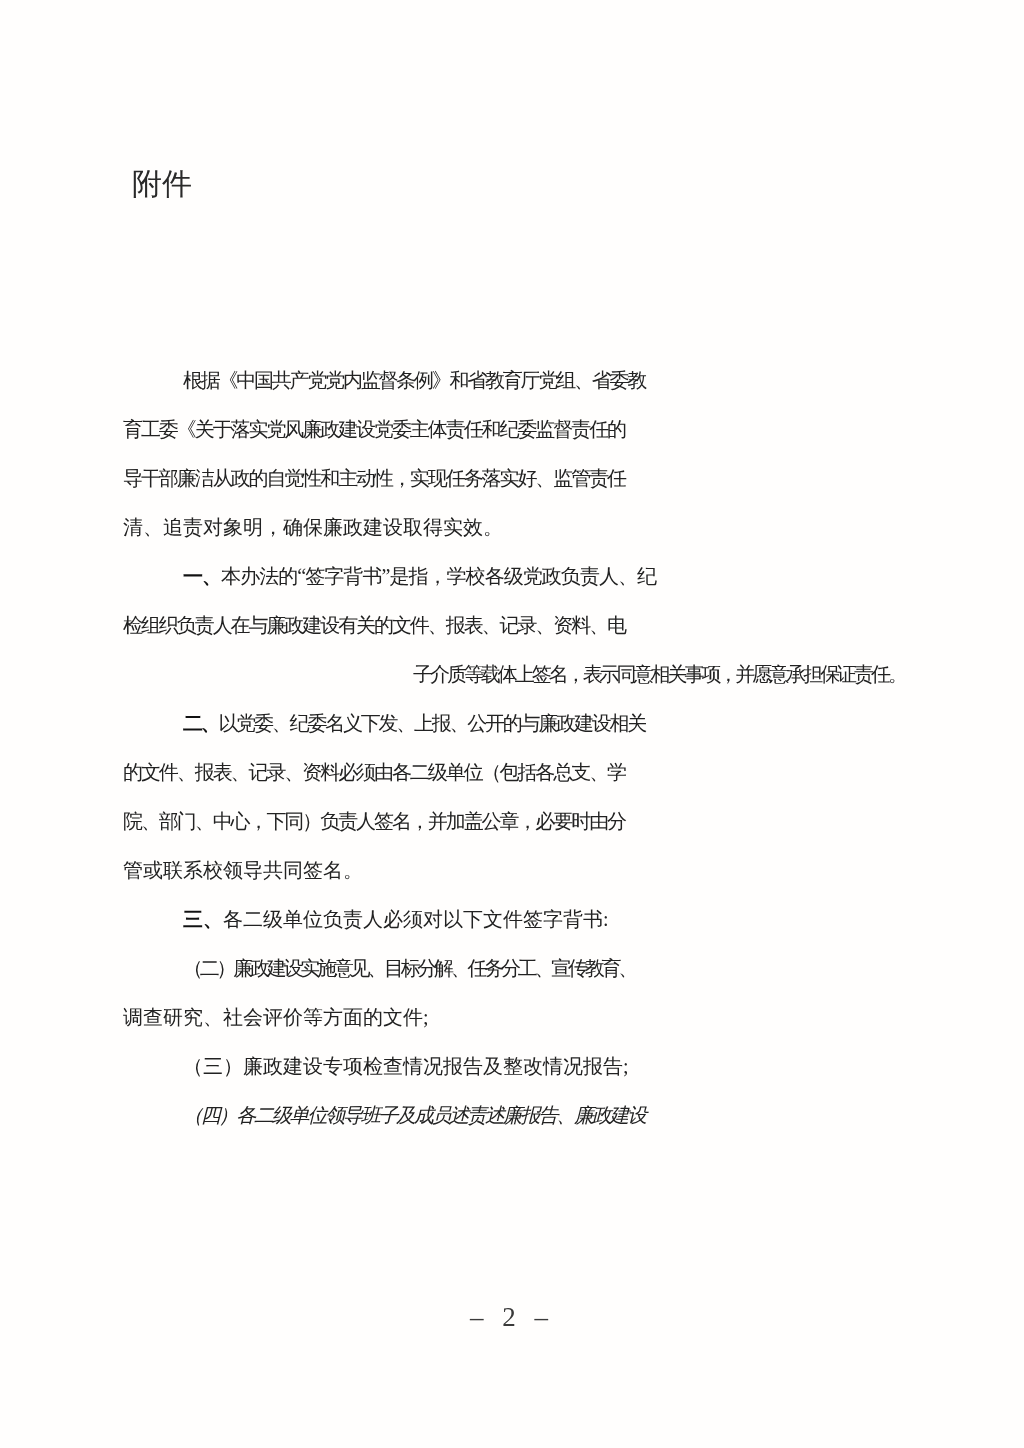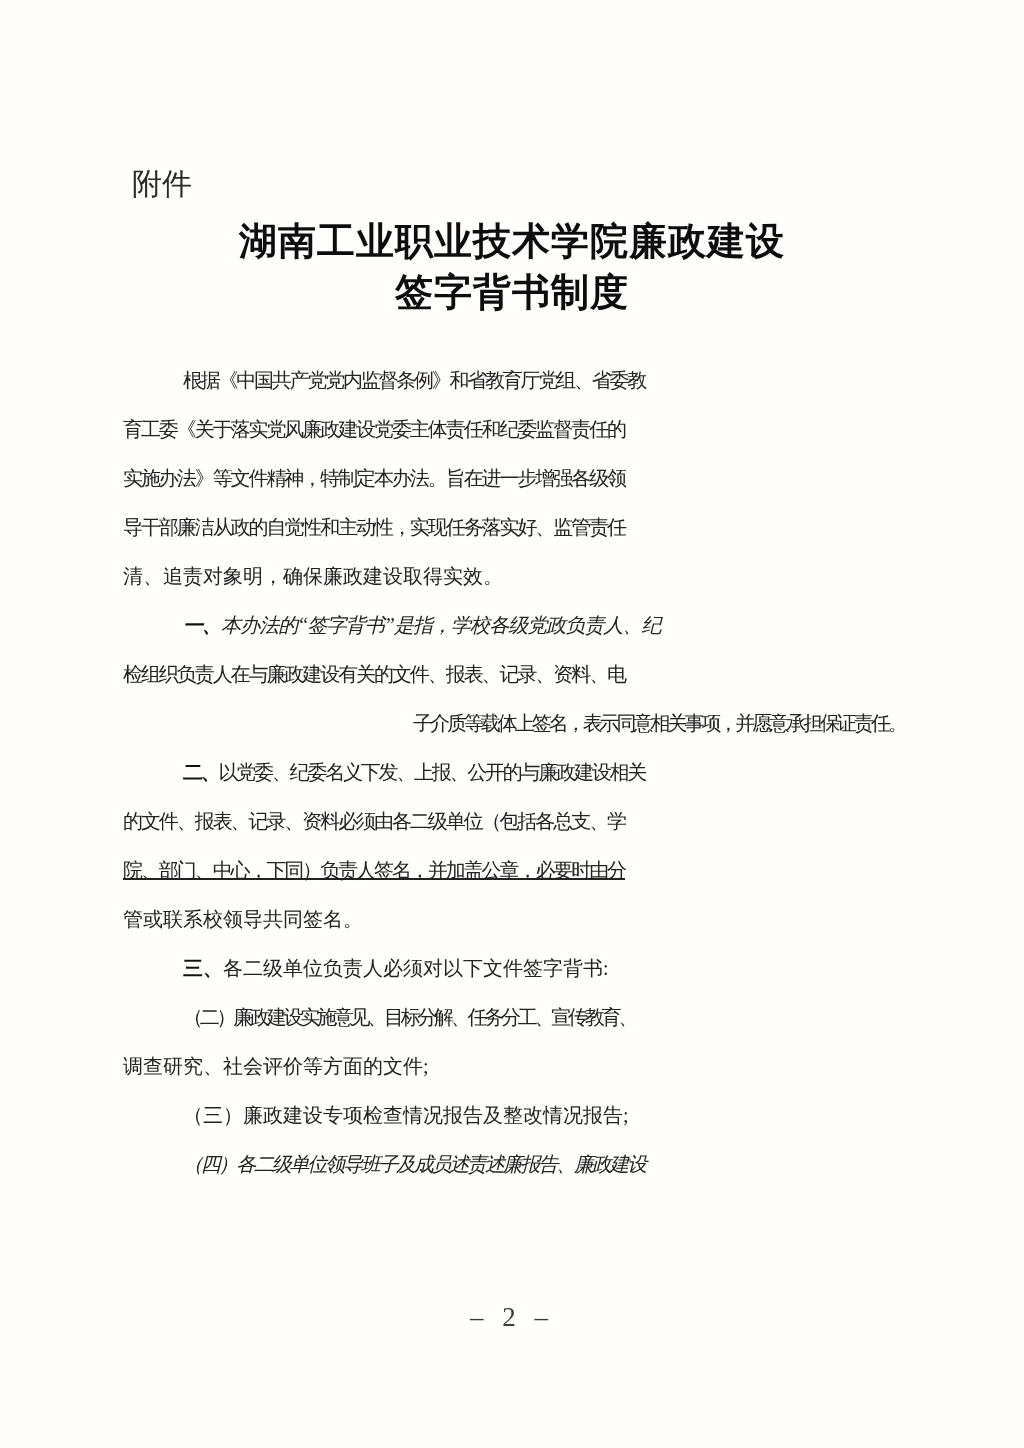--- a/index.html
+++ b/index.html
@@ -64,42 +64,37 @@
     color: #3a3a3a;
   }
 </style>
 </head>
 <body>
 
 <div class="page">
 
   <div class="attachment">附件</div>
 
-  <div class="doc-title">
-    <span class="t-line">湖南工业职业技术学院廉政建设</span>
-    <span class="t-line">签字背书制度</span>
-  </div>
 
   <div class="doc-body" id="doc-body">
       <div class="para">
         <div class="line indent" style="letter-spacing: -2.23077px;"><span class="lt">根据《中国共产党党内监督条例》和省教育厅党组、省委教</span></div>
         <div class="line" style="letter-spacing: -2.07143px;"><span class="lt">育工委《关于落实党风廉政建设党委主体责任和纪委监督责任的</span></div>
-        <div class="line" style="letter-spacing: -2.07143px;"><span class="lt">实施办法》等文件精神，特制定本办法。旨在进一步增强各级领</span></div>
         <div class="line" style="letter-spacing: -2.07143px;"><span class="lt">导干部廉洁从政的自觉性和主动性，实现任务落实好、监管责任</span></div>
         <div class="line"><span class="lt">清、追责对象明，确保廉政建设取得实效。</span></div>
       </div>
       <div class="para">
-        <div class="line indent" style="letter-spacing: -0.947716px; font-style: italic;"><span class="lt"><b class="marker">一、</b>本办法的“签字背书”是指，学校各级党政负责人、纪</span></div>
+        <div class="line indent" style="letter-spacing: -0.947716px;"><span class="lt"><b class="marker">一、</b>本办法的“签字背书”是指，学校各级党政负责人、纪</span></div>
         <div class="line" style="letter-spacing: -2.07143px;"><span class="lt">检组织负责人在与廉政建设有关的文件、报表、记录、资料、电</span></div>
         <div class="line" style="letter-spacing: -3.03448px; text-align: right;"><span class="lt">子介质等载体上签名，表示同意相关事项，并愿意承担保证责任。</span></div>
       </div>
       <div class="para">
         <div class="line indent" style="letter-spacing: -2.23077px;"><span class="lt"><b class="marker">二、</b>以党委、纪委名义下发、上报、公开的与廉政建设相关</span></div>
         <div class="line" style="letter-spacing: -2.07143px;"><span class="lt">的文件、报表、记录、资料必须由各二级单位（包括各总支、学</span></div>
-        <div class="line" style="letter-spacing: -2.07143px; text-decoration: underline;"><span class="lt">院、部门、中心，下同）负责人签名，并加盖公章，必要时由分</span></div>
+        <div class="line" style="letter-spacing: -2.07143px;"><span class="lt">院、部门、中心，下同）负责人签名，并加盖公章，必要时由分</span></div>
         <div class="line"><span class="lt">管或联系校领导共同签名。</span></div>
       </div>
       <div class="para">
         <div class="line indent"><span class="lt"><b class="marker">三、</b>各二级单位负责人必须对以下文件签字背书:</span></div>
       </div>
       <div class="para">
         <div class="line indent" style="letter-spacing: -3.25926px;"><span class="lt">（二）廉政建设实施意见、目标分解、任务分工、宣传教育、</span></div>
         <div class="line"><span class="lt">调查研究、社会评价等方面的文件;</span></div>
       </div>
       <div class="para">

